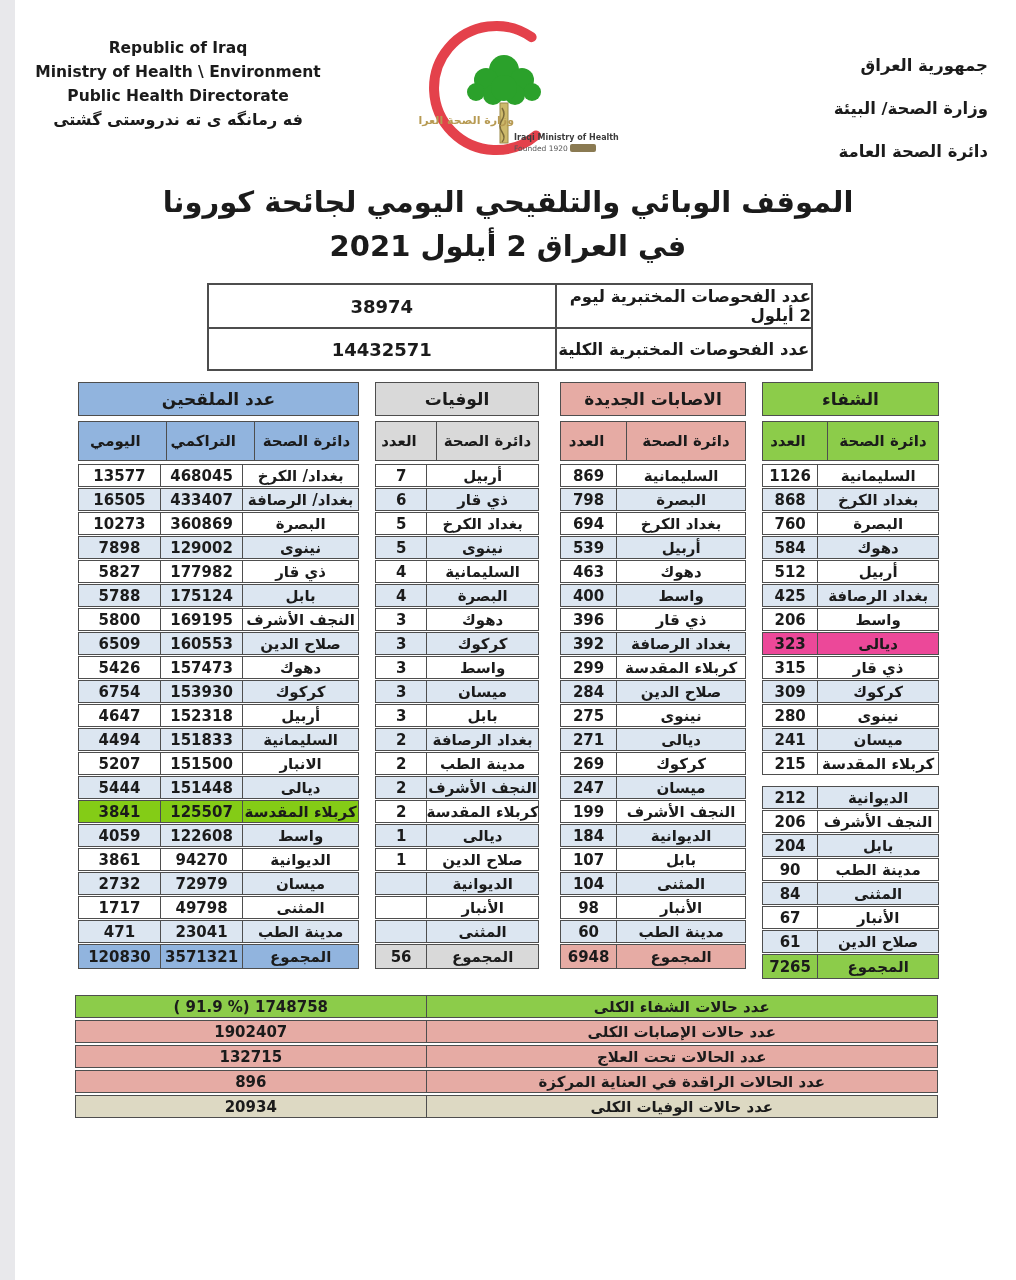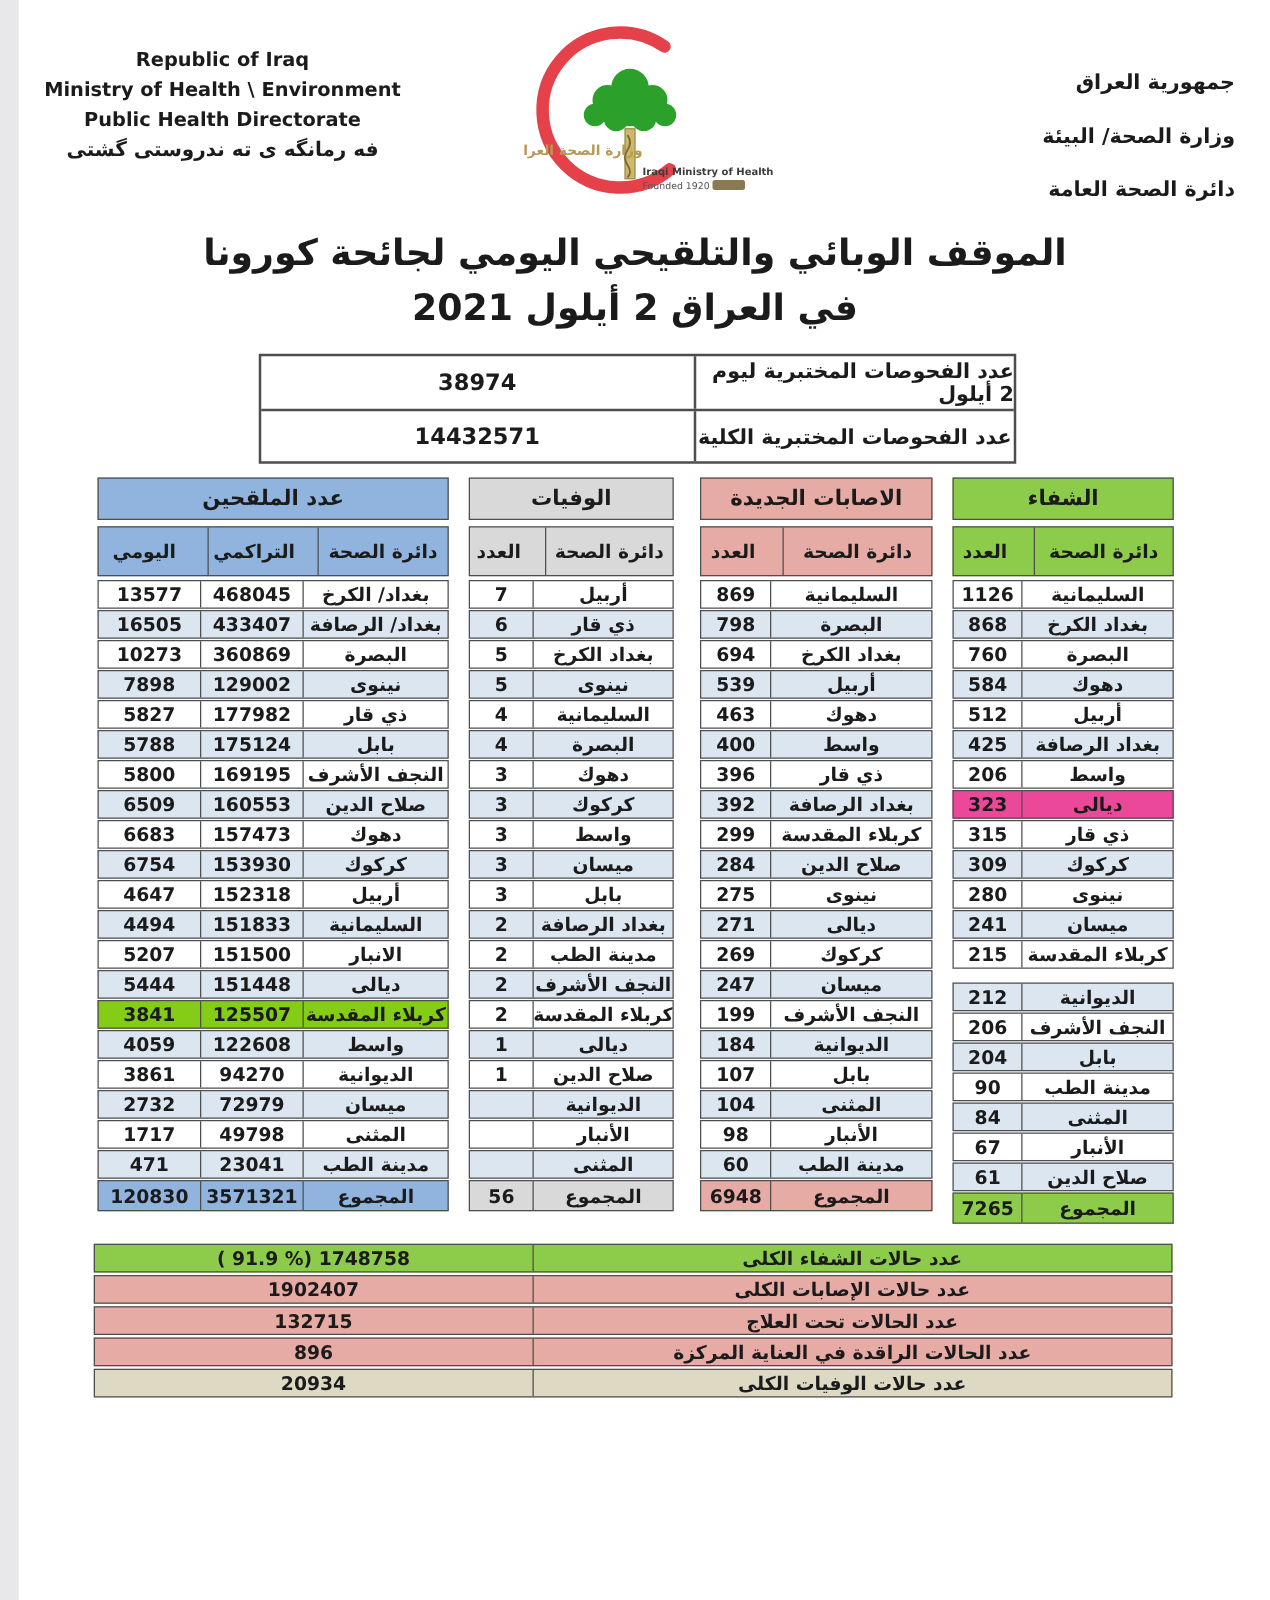--- a/index.html
+++ b/index.html
@@ -147,21 +147,21 @@
         <div class="pt-cell" style="width: 29%;">5800</div>
         <div class="pt-cell sep" style="width: 29.5%;">169195</div>
         <div class="pt-cell sep" style="width: 41.5%;">النجف الأشرف</div>
       </div>
       <div class="pt-row" style="background: rgb(220, 230, 241);">
         <div class="pt-cell" style="width: 29%;">6509</div>
         <div class="pt-cell sep" style="width: 29.5%;">160553</div>
         <div class="pt-cell sep" style="width: 41.5%;">صلاح الدين</div>
       </div>
       <div class="pt-row" style="background: rgb(255, 255, 255);">
-        <div class="pt-cell" style="width: 29%;">6683</div>
+        <div class="pt-cell" style="width: 29%;">5426</div>
         <div class="pt-cell sep" style="width: 29.5%;">157473</div>
         <div class="pt-cell sep" style="width: 41.5%;">دهوك</div>
       </div>
       <div class="pt-row" style="background: rgb(220, 230, 241);">
         <div class="pt-cell" style="width: 29%;">6754</div>
         <div class="pt-cell sep" style="width: 29.5%;">153930</div>
         <div class="pt-cell sep" style="width: 41.5%;">كركوك</div>
       </div>
       <div class="pt-row" style="background: rgb(255, 255, 255);">
         <div class="pt-cell" style="width: 29%;">4647</div>

